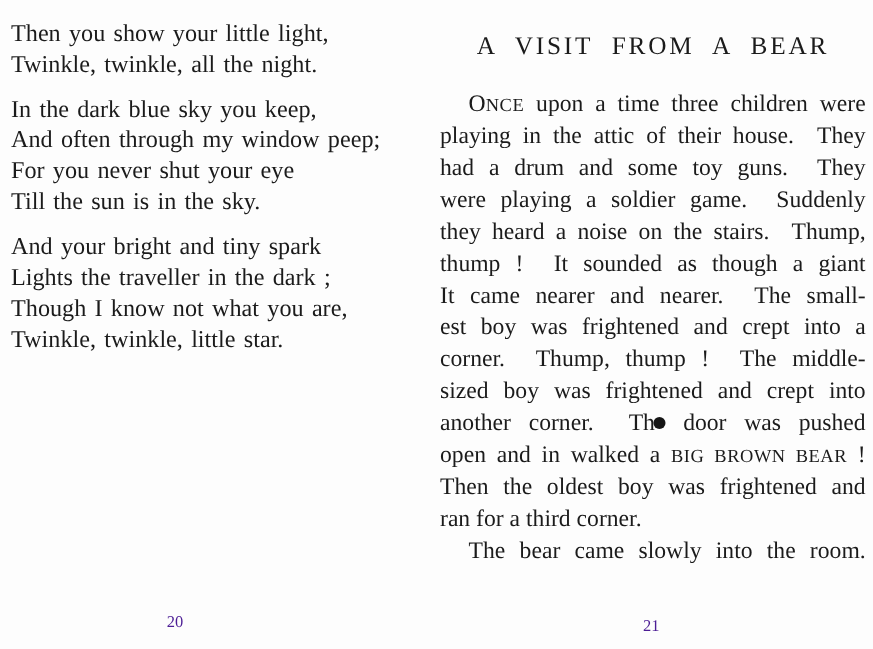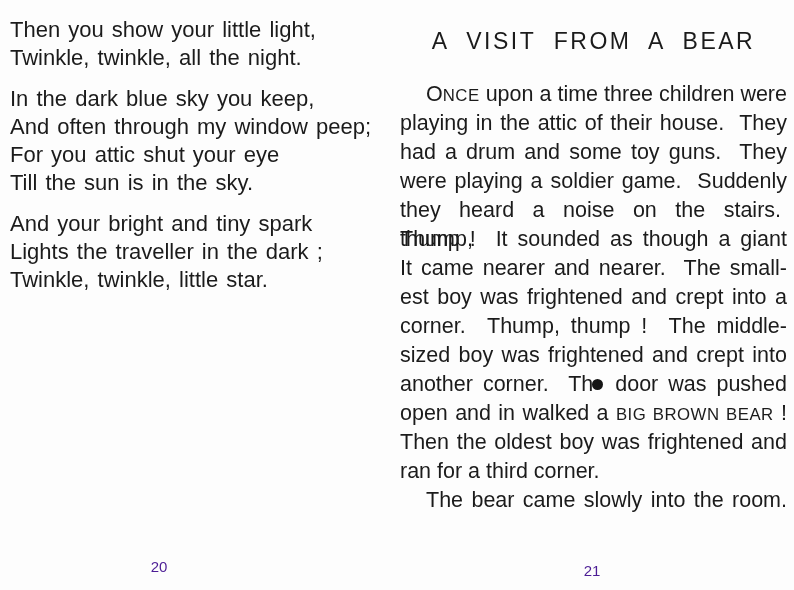--- a/index.html
+++ b/index.html
@@ -1,20 +1,20 @@
 <!DOCTYPE html>
 <html><head>
 <meta charset="utf-8">
 <style>
   html,body { margin:0; padding:0; }
   .book {
     position: relative;
     width: 794px; height: 590px;
     background: #fdfdfd;
-    font-family: Liberation Sans, sans-serif;
+    font-family: Liberation Serif, serif;
     color: #1b1b1b;
     overflow: hidden;
   }
   .page { position: absolute; }
   .page-left  { left: 10px; top: 16px; width: 340px; height: 574px; }
   .page-right { left: 400px; top: 0; width: 387px; height: 590px; }
 
   
   .poem { font-size: 22px; line-height: 28px; word-spacing: 2px; }
   .stanza { margin: 0 0 13px 0; }
@@ -79,26 +79,27 @@
 
   <section class="page page-left">
     <div class="poem">
         <div class="stanza">
           <div class="poem-line">Then you show your little light,</div>
           <div class="poem-line">Twinkle, twinkle, all the night.</div>
         </div>
         <div class="stanza">
           <div class="poem-line">In the dark blue sky you keep,</div>
           <div class="poem-line">And often through my window peep;</div>
-          <div class="poem-line">For you attic shut your eye</div>
+          <div class="poem-line">For you never shut your eye</div>
           <div class="poem-line">Till the sun is in the sky.</div>
         </div>
         <div class="stanza">
           <div class="poem-line">And your bright and tiny spark</div>
           <div class="poem-line">Lights the traveller in the dark ;</div>
+          <div class="poem-line">Though I know not what you are,</div>
           <div class="poem-line">Twinkle, twinkle, little star.</div>
         </div>
       </div>
     <div class="page-number page-number-left">20</div>
   </section>
 
   <section class="page page-right">
     <h1 class="chapter-title">A VISIT FROM A BEAR</h1>
     <div class="story">
         <div class="story-line ind"><span>O</span><span class="sc">NCE</span><span> upon a time three children were</span></div>

